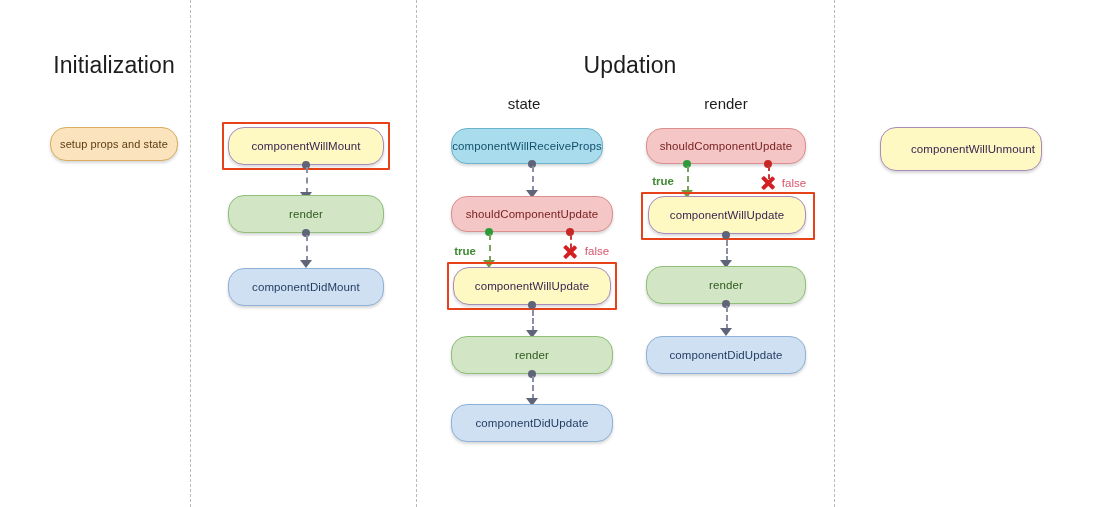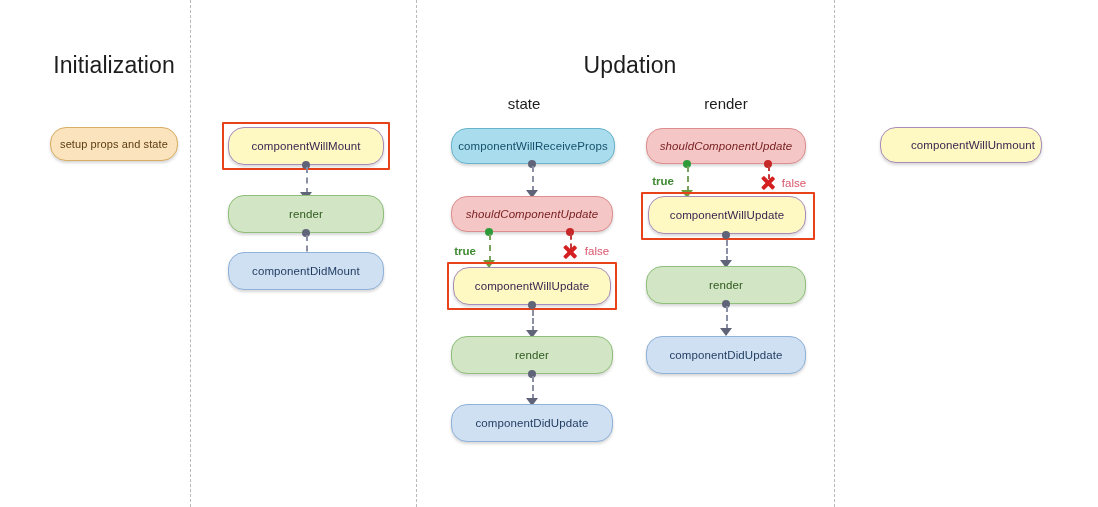--- a/index.html
+++ b/index.html
@@ -49,21 +49,21 @@
     font-size:11.5px;
     color:#2a2a4a;
     box-shadow:0 2px 3px rgba(0,0,0,.16);
     white-space:nowrap;
     letter-spacing:.1px;
   }
   .node.purple{background:#fef9c3;border-color:#a98cb9;color:#3a2550;}
   .node.green {background:#d2e6c6;border-color:#8fbf78;color:#2f5a1e;}
   .node.blue  {background:#cfe0f2;border-color:#8fb2d8;color:#1f3a5f;}
   .node.cyan  {background:#a9dcec;border-color:#69b4cc;color:#14506b;}
-  .node.pink  {background:#f5c6c6;border-color:#dd8e8e;color:#7a2222;font-style:italic;}
+  .node.pink  {background:#f5c6c6;border-color:#dd8e8e;color:#7a2222;}
   .node.tan   {background:#fae3bd;border-color:#d9ad62;color:#5c3d10;}
 
   
   .highlight{
     position:absolute;
     box-sizing:border-box;
     border:2.5px solid #e8421a;
     background:transparent;
     border-radius:1px;
   }
@@ -141,23 +141,23 @@
   <div class="node purple" style="left:228px;top:127px;width:156px;">componentWillMount</div>
   <div class="dot" style="left:306px;top:165px;"></div>
   <div class="conn" style="left:306px;top:167px;height:27px;"></div>
   <div class="arrow" style="left:306px;top:192px;"></div>
 
   <div class="node green" style="left:228px;top:195px;width:156px;">render</div>
   <div class="dot" style="left:306px;top:233px;"></div>
   <div class="conn" style="left:306px;top:235px;height:27px;"></div>
   <div class="arrow" style="left:306px;top:260px;"></div>
 
-  <div class="node blue" style="left:228px;top:252px;width:156px;">componentDidMount</div>
-
-  <div class="node cyan" style="left:451px;top:128px;width:164px;height:36px;">componentWillReceiveProps</div>
+  <div class="node blue" style="left:228px;top:268px;width:156px;">componentDidMount</div>
+
+  <div class="node cyan" style="left:451px;top:128px;width:152px;height:36px;">componentWillReceiveProps</div>
   <div class="dot" style="left:532px;top:164px;"></div>
   <div class="conn" style="left:532px;top:166px;height:26px;"></div>
   <div class="arrow" style="left:532px;top:190px;"></div>
 
   <div class="node pink" style="left:451px;top:196px;width:162px;height:36px;">shouldComponentUpdate</div>
 
   <div class="dot green" style="left:489px;top:232px;"></div>
   <div class="dot red" style="left:570px;top:232px;"></div>
   <div class="conn green-line" style="left:489px;top:234px;height:28px;"></div>
   <div class="arrow green" style="left:489px;top:260px;"></div>
@@ -196,15 +196,15 @@
   <div class="conn" style="left:726px;top:240px;height:22px;"></div>
   <div class="arrow" style="left:726px;top:260px;"></div>
 
   <div class="node green" style="left:646px;top:266px;width:160px;">render</div>
   <div class="dot" style="left:726px;top:304px;"></div>
   <div class="conn" style="left:726px;top:306px;height:24px;"></div>
   <div class="arrow" style="left:726px;top:328px;"></div>
 
   <div class="node blue" style="left:646px;top:336px;width:160px;">componentDidUpdate</div>
 
-  <div class="node purple" style="left:880px;top:127px;width:162px;height:36px;padding-left:24px;">componentWillUnmount</div>
+  <div class="node purple" style="left:880px;top:127px;width:162px;height:44px;padding-left:24px;">componentWillUnmount</div>
 
 </div>
 
 </body></html>

